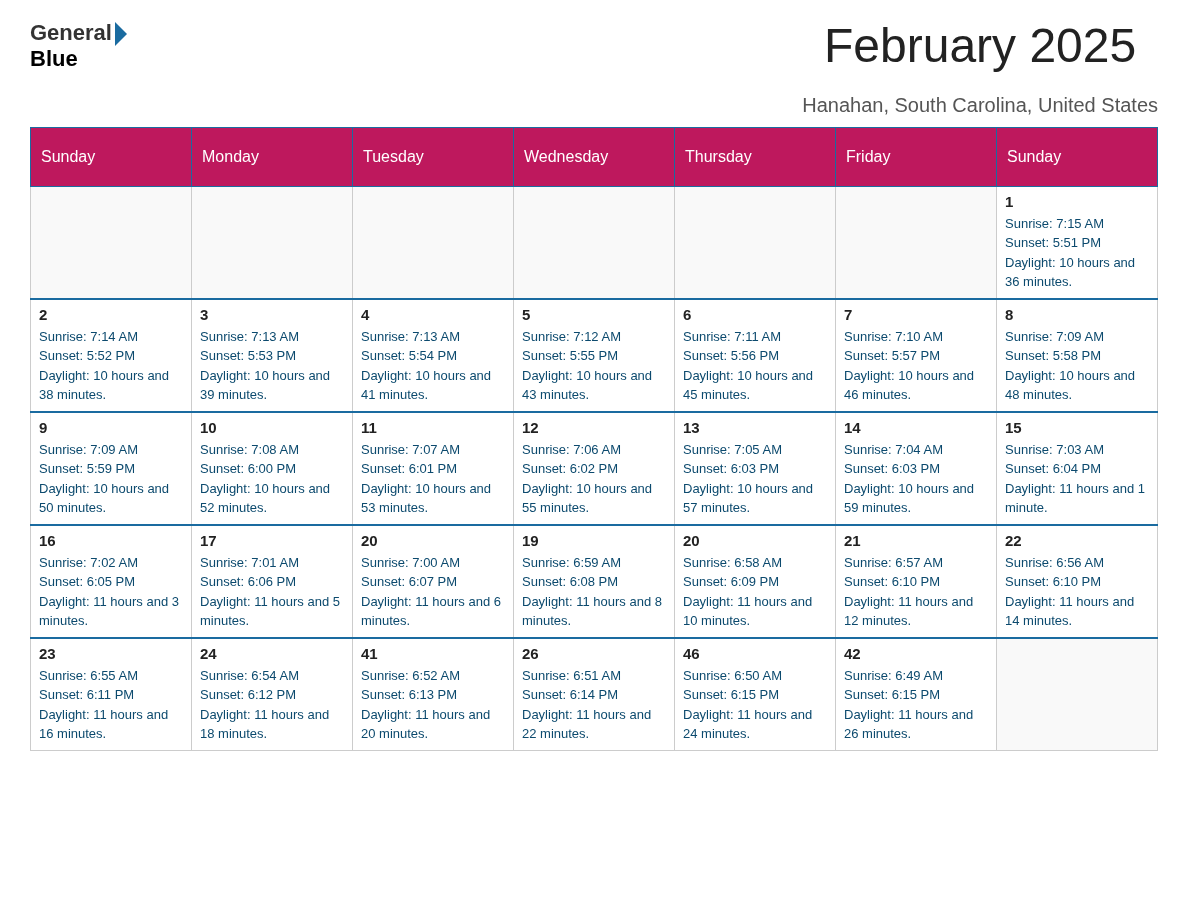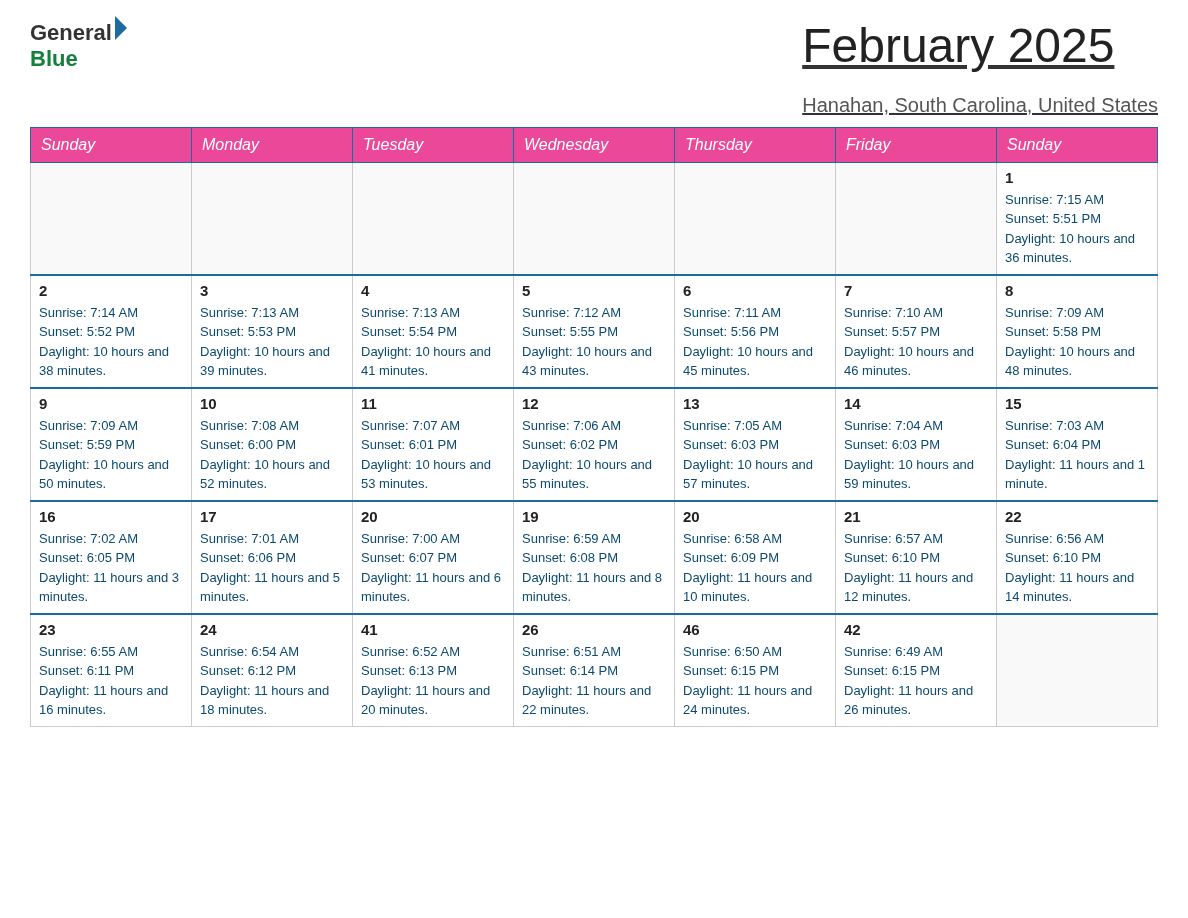--- a/index.html
+++ b/index.html
@@ -15,70 +15,68 @@
       align-items: flex-start;
       margin-bottom: 10px;
     }
     .logo {
       display: flex;
       flex-direction: column;
       align-items: flex-start;
     }
     .logo-top {
       display: flex;
-      align-items: flex-start;
+      align-items: flex-end;
     }
     .logo-general {
       font-size: 22px;
       font-weight: bold;
       color: #333;
     }
     .logo-arrow {
       width: 0;
       height: 0;
       border-left: 12px solid #1a6ba0;
       border-top: 12px solid transparent;
       border-bottom: 12px solid transparent;
       margin-left: 3px;
       margin-top: -4px;
     }
     .logo-blue {
       font-size: 22px;
       font-weight: bold;
-      color: #15803d;
+      color: #000000;
     }
     .title-area {
-      text-align: left;
-      text-decoration: underline;
+      text-align: center;
     }
     .month-title {
       font-size: 48px;
       font-weight: normal;
       color: #222;
       line-height: 1.1;
     }
     .location-title {
       font-size: 20px;
       color: #555;
       margin-top: 21px;
     }
     .calendar {
       width: 100%;
       border-collapse: collapse;
       margin-top: 10px;
     }
     .calendar thead tr th {
-      background-color: #ec4899;
+      background-color: #be185d;
       color: #fff;
       text-align: left;
-      padding: 8px 10px;
+      padding: 20px 10px;
       font-size: 16px;
       font-weight: normal;
       border: 1px solid #1a6ba0;
-      font-style: italic;
     }
     .calendar tbody tr td {
       vertical-align: top;
       padding: 6px 8px;
       border: 1px solid #ccc;
       width: 14.28%;
       min-height: 100px;
       font-size: 13px;
     }
     .calendar tbody tr td.empty {

